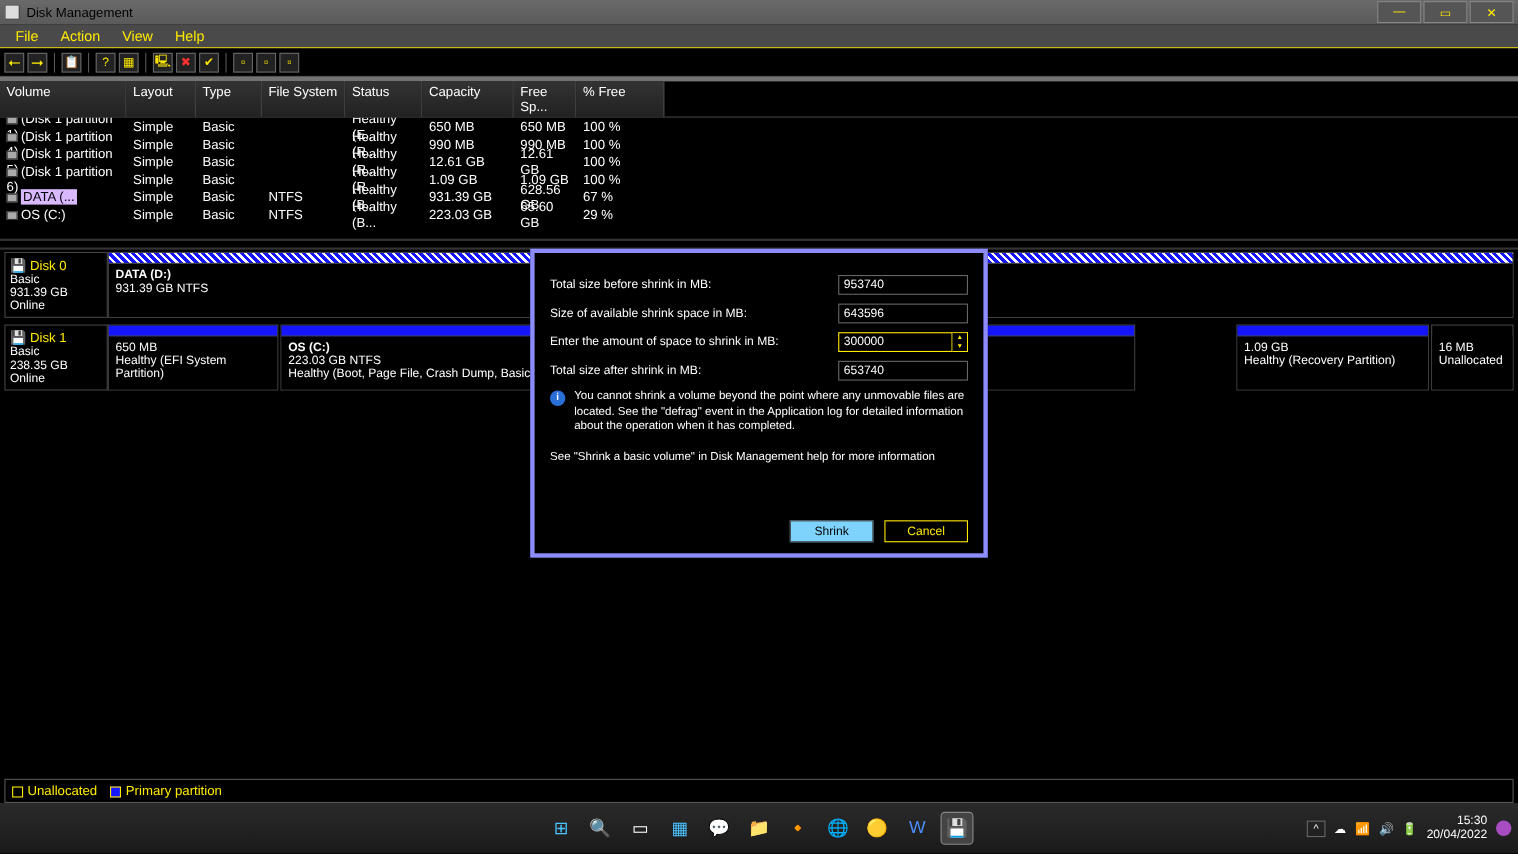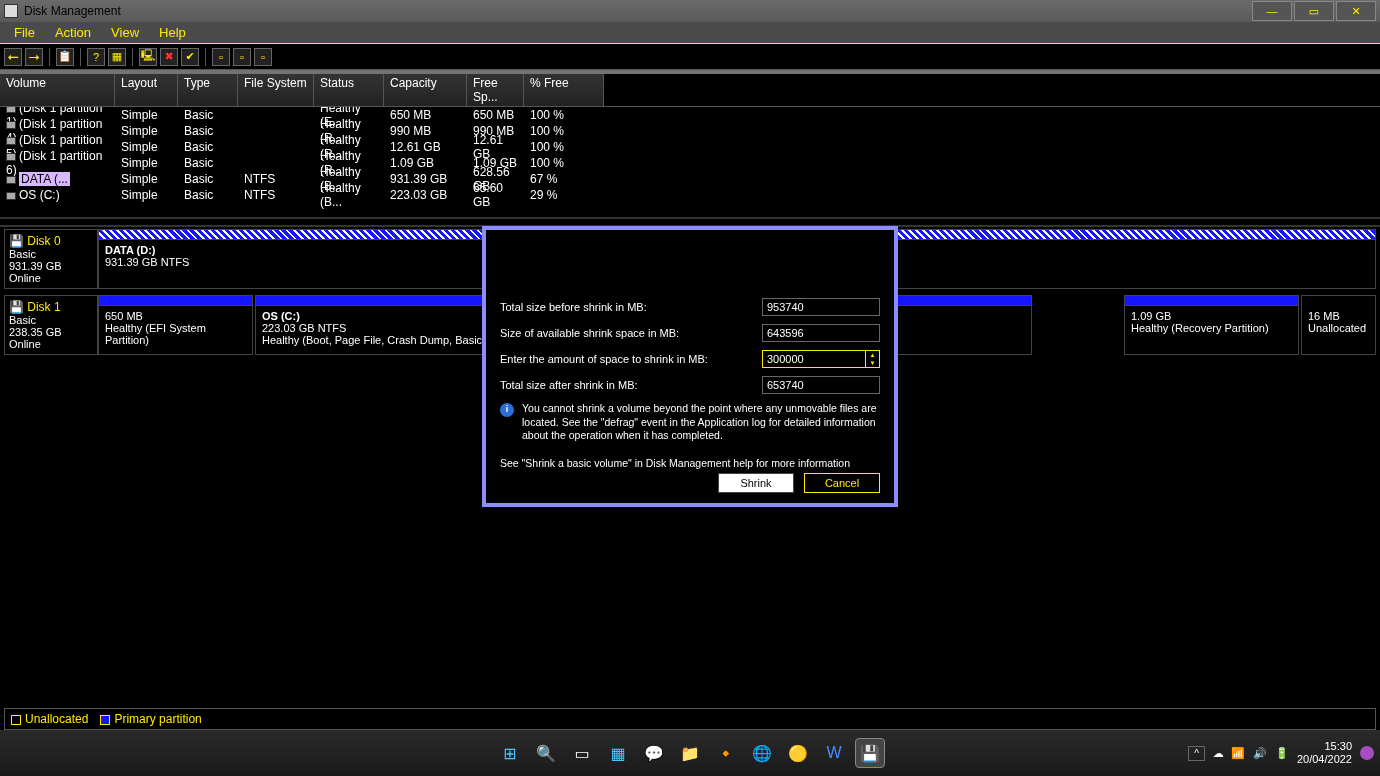--- a/index.html
+++ b/index.html
@@ -125,41 +125,41 @@
   width:416px; height:281px;
   background:#000;
   border:4px solid #8c8cff;
   display:flex;
   flex-direction:column;
   z-index:20;
 }
 .dlg-title { height:24px; background:#8c8cff; display:flex; align-items:center; padding:0 10px; color:#000; font-size:12px; }
 .dlg-title .dt { flex:1; }
 .dlg-close { width:22px; height:22px; background:#000; color:#ffea00; display:flex; align-items:center; justify-content:center; font-weight:bold; font-size:12px; }
-.dlg-body { flex:1; padding: 4px 14px; font-size:11px; color:#fff; display:flex; flex-direction:column;justify-content:flex-end; }
+.dlg-body { flex:1; padding: 16px 14px; font-size:11px; color:#fff; display:flex; flex-direction:column; }
 .dlg-row { display:flex; align-items:center; height:26px; }
 .dlg-label { flex:1; font-size:11px; }
 .dlg-input {
   width:118px;
   height:18px;
   background:#000;
   border:1px solid #666;
   color:#fff;
   font-size:11px;
   padding:1px 4px;
 }
 .dlg-input.active { border:1px solid #ffea00; }
 .spinner { width:14px; height:18px; display:flex; flex-direction:column; border:1px solid #ffea00; border-left:none; }
 .spinner .s { flex:1; font-size:6px; color:#ffea00; text-align:center; line-height:8px; background:#000; }
 .dlg-info { display:flex; gap:8px; font-size:10.5px; margin-top:4px; line-height:1.3; }
 .info-icon { width:14px; height:14px; border-radius:50%; background:#2a6fd8; color:#fff; font-size:9px; display:flex; align-items:center; justify-content:center; font-weight:bold; flex-shrink:0; margin-top:1px; }
 .dlg-help { font-size:10.5px; margin-top:14px; }
 .dlg-buttons { display:flex; justify-content:flex-end; gap:10px; padding: 0 14px 10px 0; }
 .btn { width:76px; height:20px; display:flex; align-items:center; justify-content:center; font-size:11px; }
-.btn.primary { background:#ffffff; color:#000; border:1px solid #444; }
+.btn.primary { background:#7dd3fc; color:#000; border:1px solid #444; }
 .btn.cancel { background:#000; color:#ffea00; border:1px solid #ffea00; }
 
 .taskbar {
   position:absolute;
   bottom:0; left:0; right:0;
   height:46px;
   background:linear-gradient(#2a2a2a,#1a1a1a);
   display:flex;
   align-items:center;
 }

